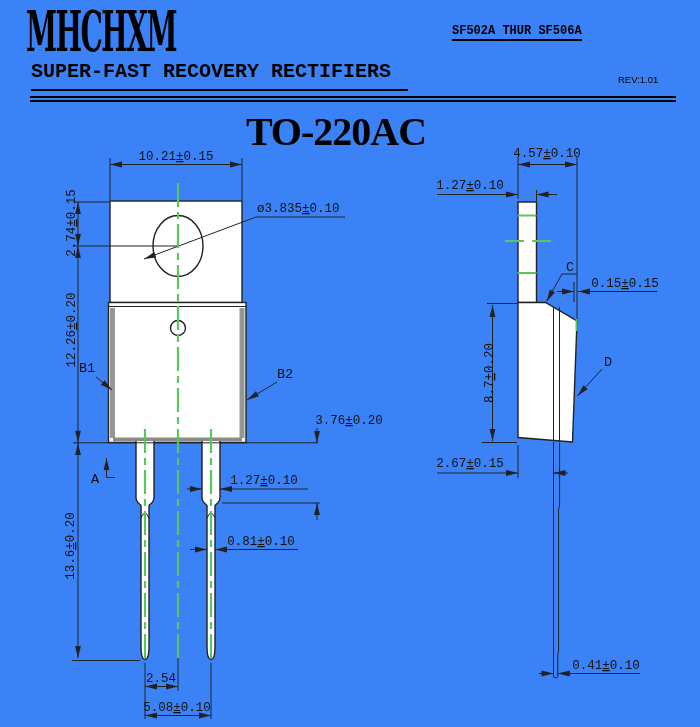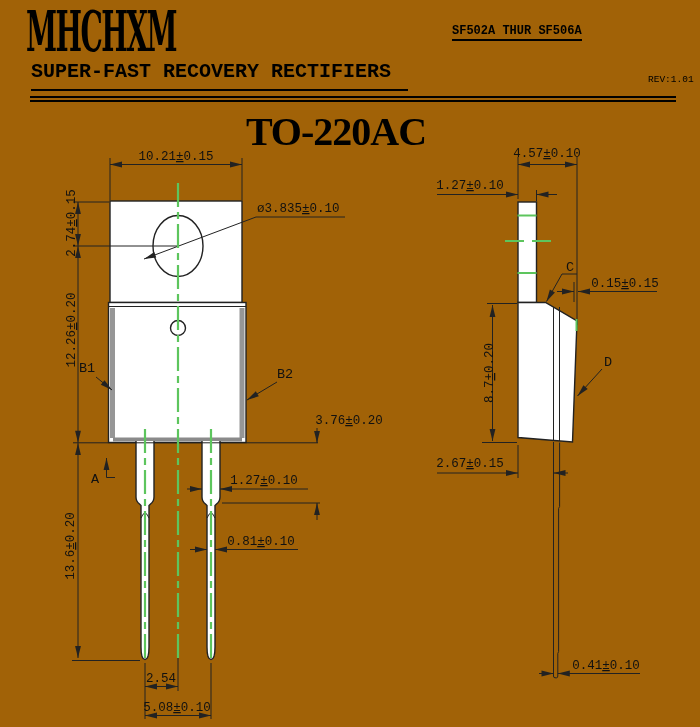--- a/index.html
+++ b/index.html
@@ -1,29 +1,29 @@
 <!DOCTYPE html>
 <html><head>
 <meta charset="utf-8">
 <style>
   html,body{margin:0;padding:0;background:#ffffff;}
-  .page{position:relative;width:700px;height:727px;background:#a16207;overflow:hidden;
+  .page{position:relative;width:700px;height:727px;background:#3b82f6;overflow:hidden;
         font-family:"Liberation Serif",serif;color:#111;}
   .logo{position:absolute;left:26px;top:-2px;font-family:"DejaVu Serif",serif;
         font-weight:700;font-size:54px;letter-spacing:-3px;transform:scale(0.52,1.04);
         transform-origin:left top;white-space:nowrap;color:#000;}
   .part-range{position:absolute;left:452px;top:24px;font-family:"Liberation Mono","DejaVu Sans Mono",monospace;
         font-weight:700;font-size:12px;letter-spacing:0px;border-bottom:2.2px solid #000;
         padding-bottom:1px;white-space:nowrap;color:#000;}
   .subtitle{position:absolute;left:31px;top:60px;font-family:"Liberation Mono","DejaVu Sans Mono",monospace;
         font-weight:700;font-size:20px;white-space:nowrap;color:#000;}
   .subtitle-underline{position:absolute;left:31px;top:89px;width:377px;height:2.2px;background:#000;}
   .rule-a{position:absolute;left:30px;top:95.5px;width:646px;height:2px;background:#000;}
   .rule-b{position:absolute;left:30px;top:100px;width:646px;height:2px;background:#000;}
-  .rev{position:absolute;left:648px;top:74px;font-family:Liberation Mono, monospace;
+  .rev{position:absolute;left:618px;top:74px;font-family:Liberation Sans, sans-serif;
         font-size:9.5px;color:#000;white-space:nowrap;}
   .pkg-title{position:absolute;left:0;top:108px;width:672px;text-align:center;
         font-family:"Liberation Serif","DejaVu Serif",serif;font-weight:700;font-size:40px;
         letter-spacing:-1px;color:#000;}
   svg{position:absolute;left:0;top:0;}
   .ol{fill:#ffffff;stroke:#222;stroke-width:1.4;}
   .oln{fill:none;stroke:#222;stroke-width:1.4;}
   .thin{fill:none;stroke:#222;stroke-width:1;}
   .gray-edge{stroke:#969696;stroke-width:5;fill:none;}
   .gray-bot{stroke:#8a8a8a;stroke-width:4;fill:none;}

